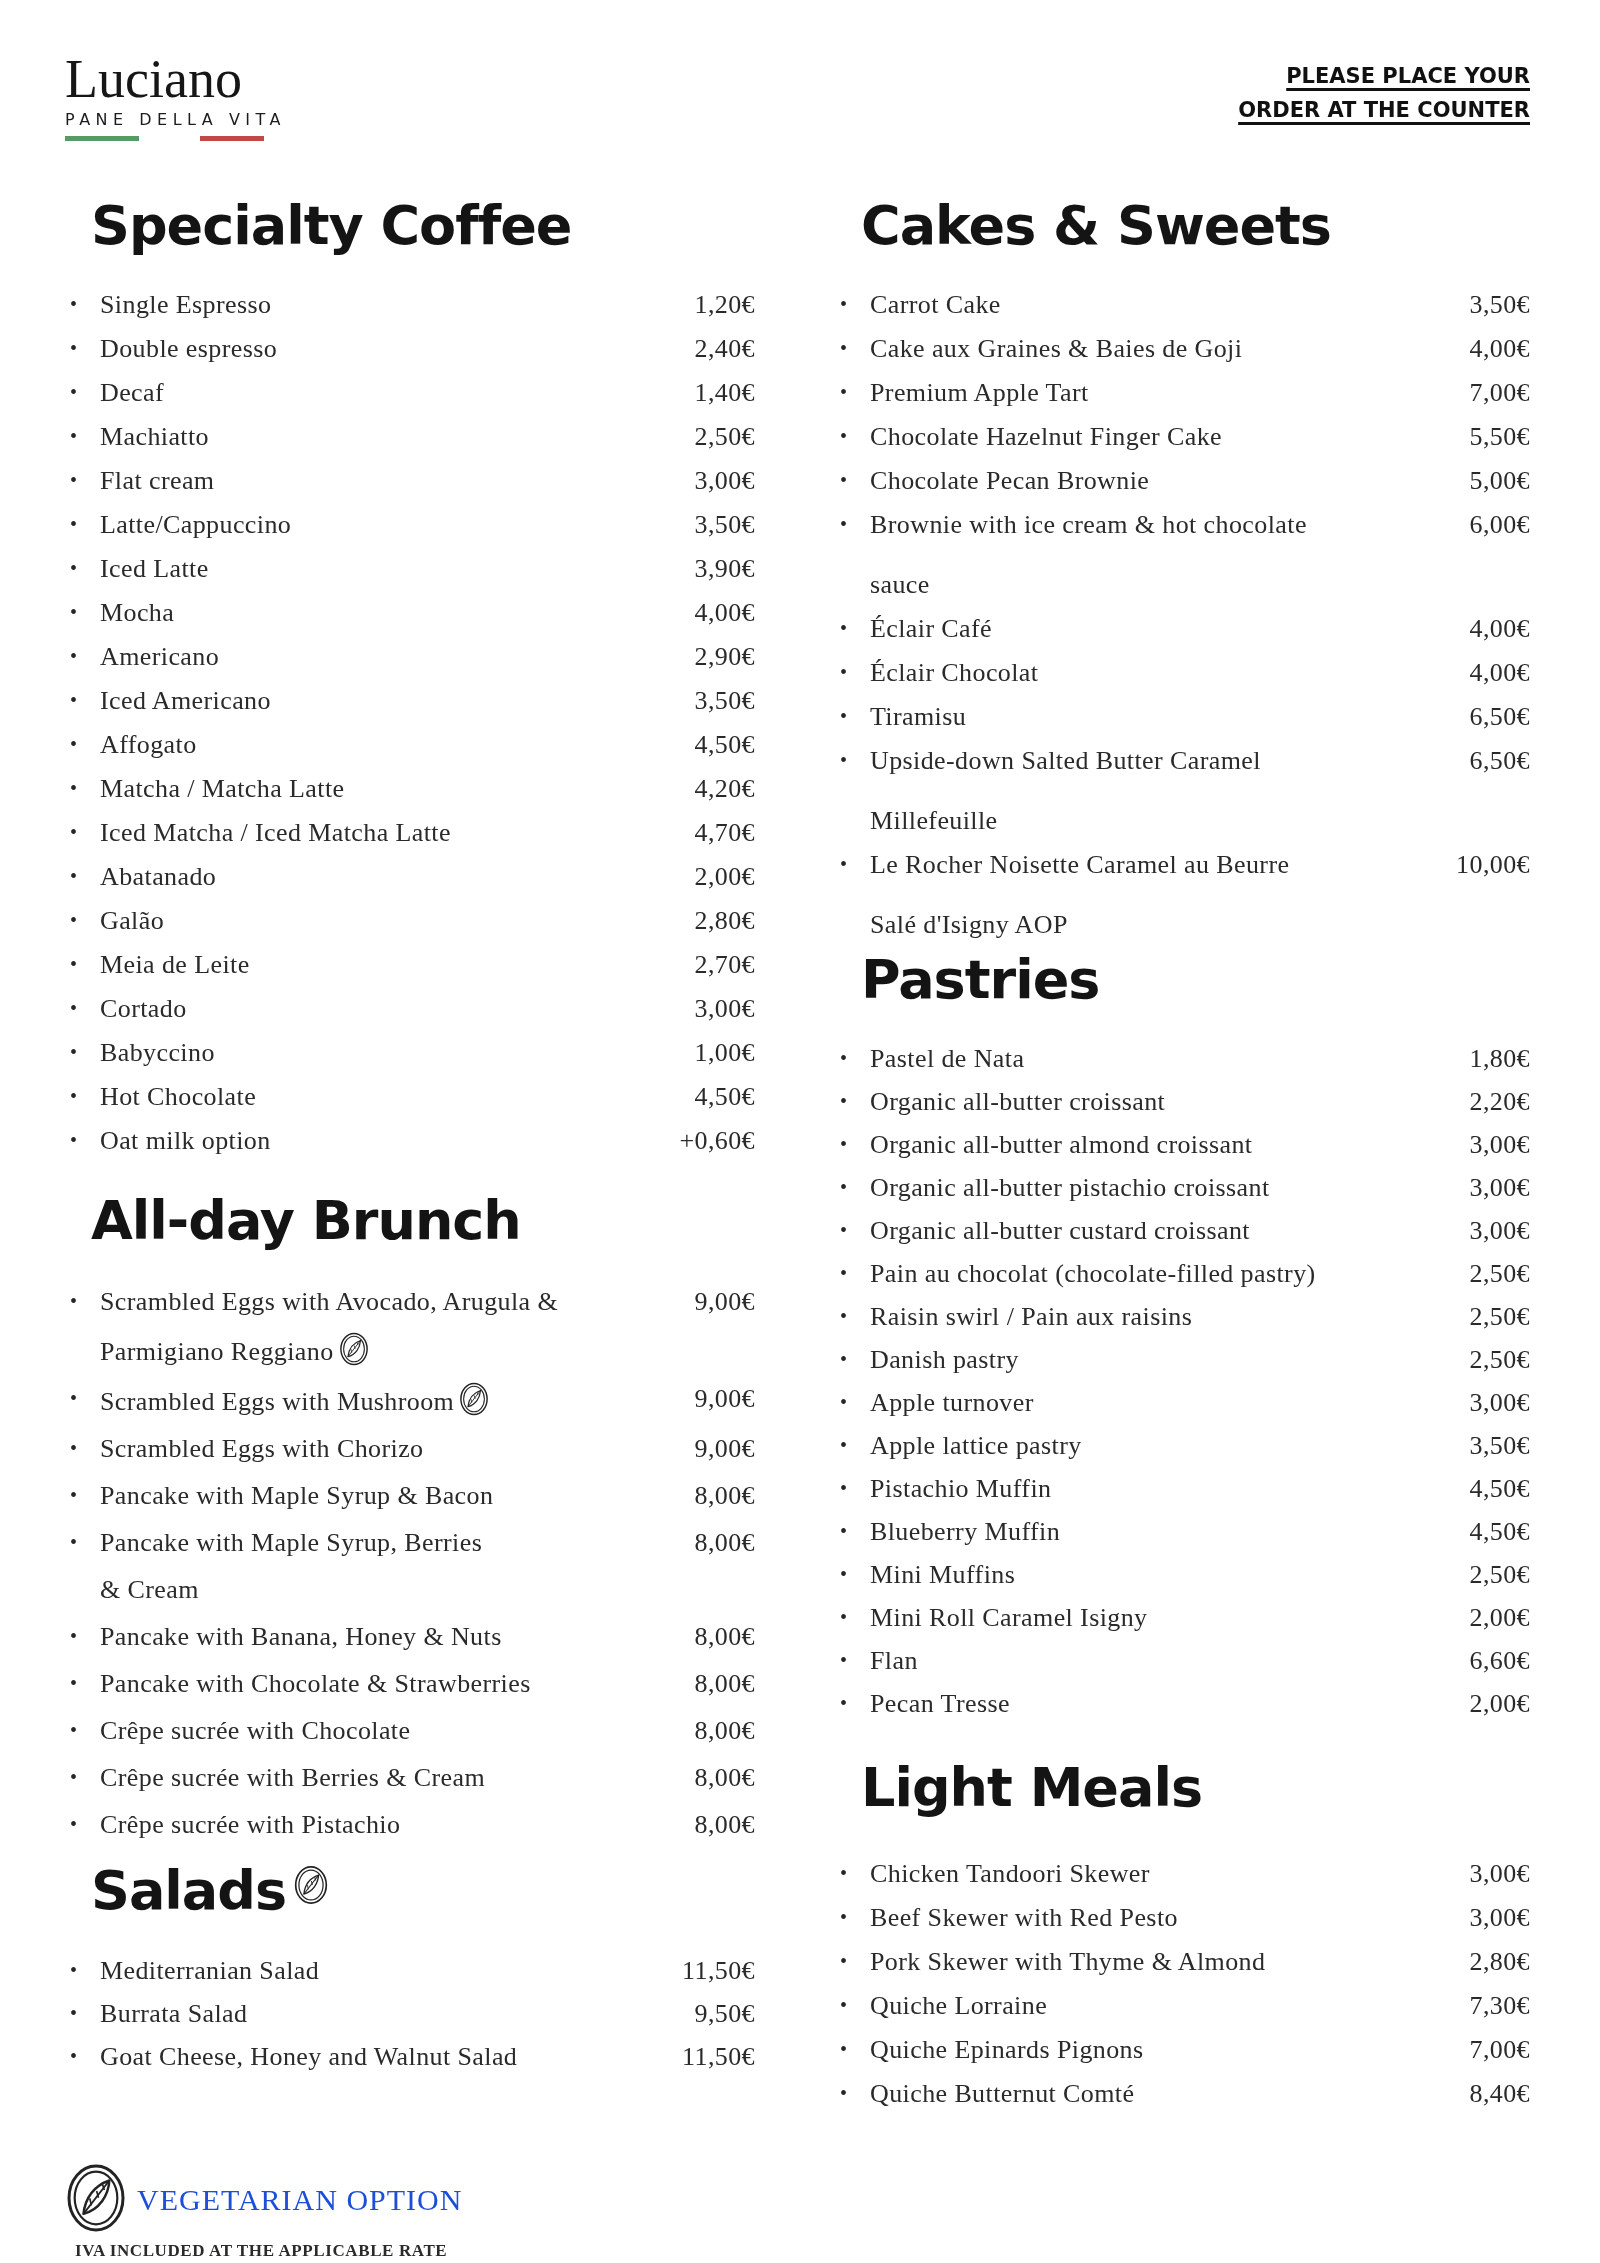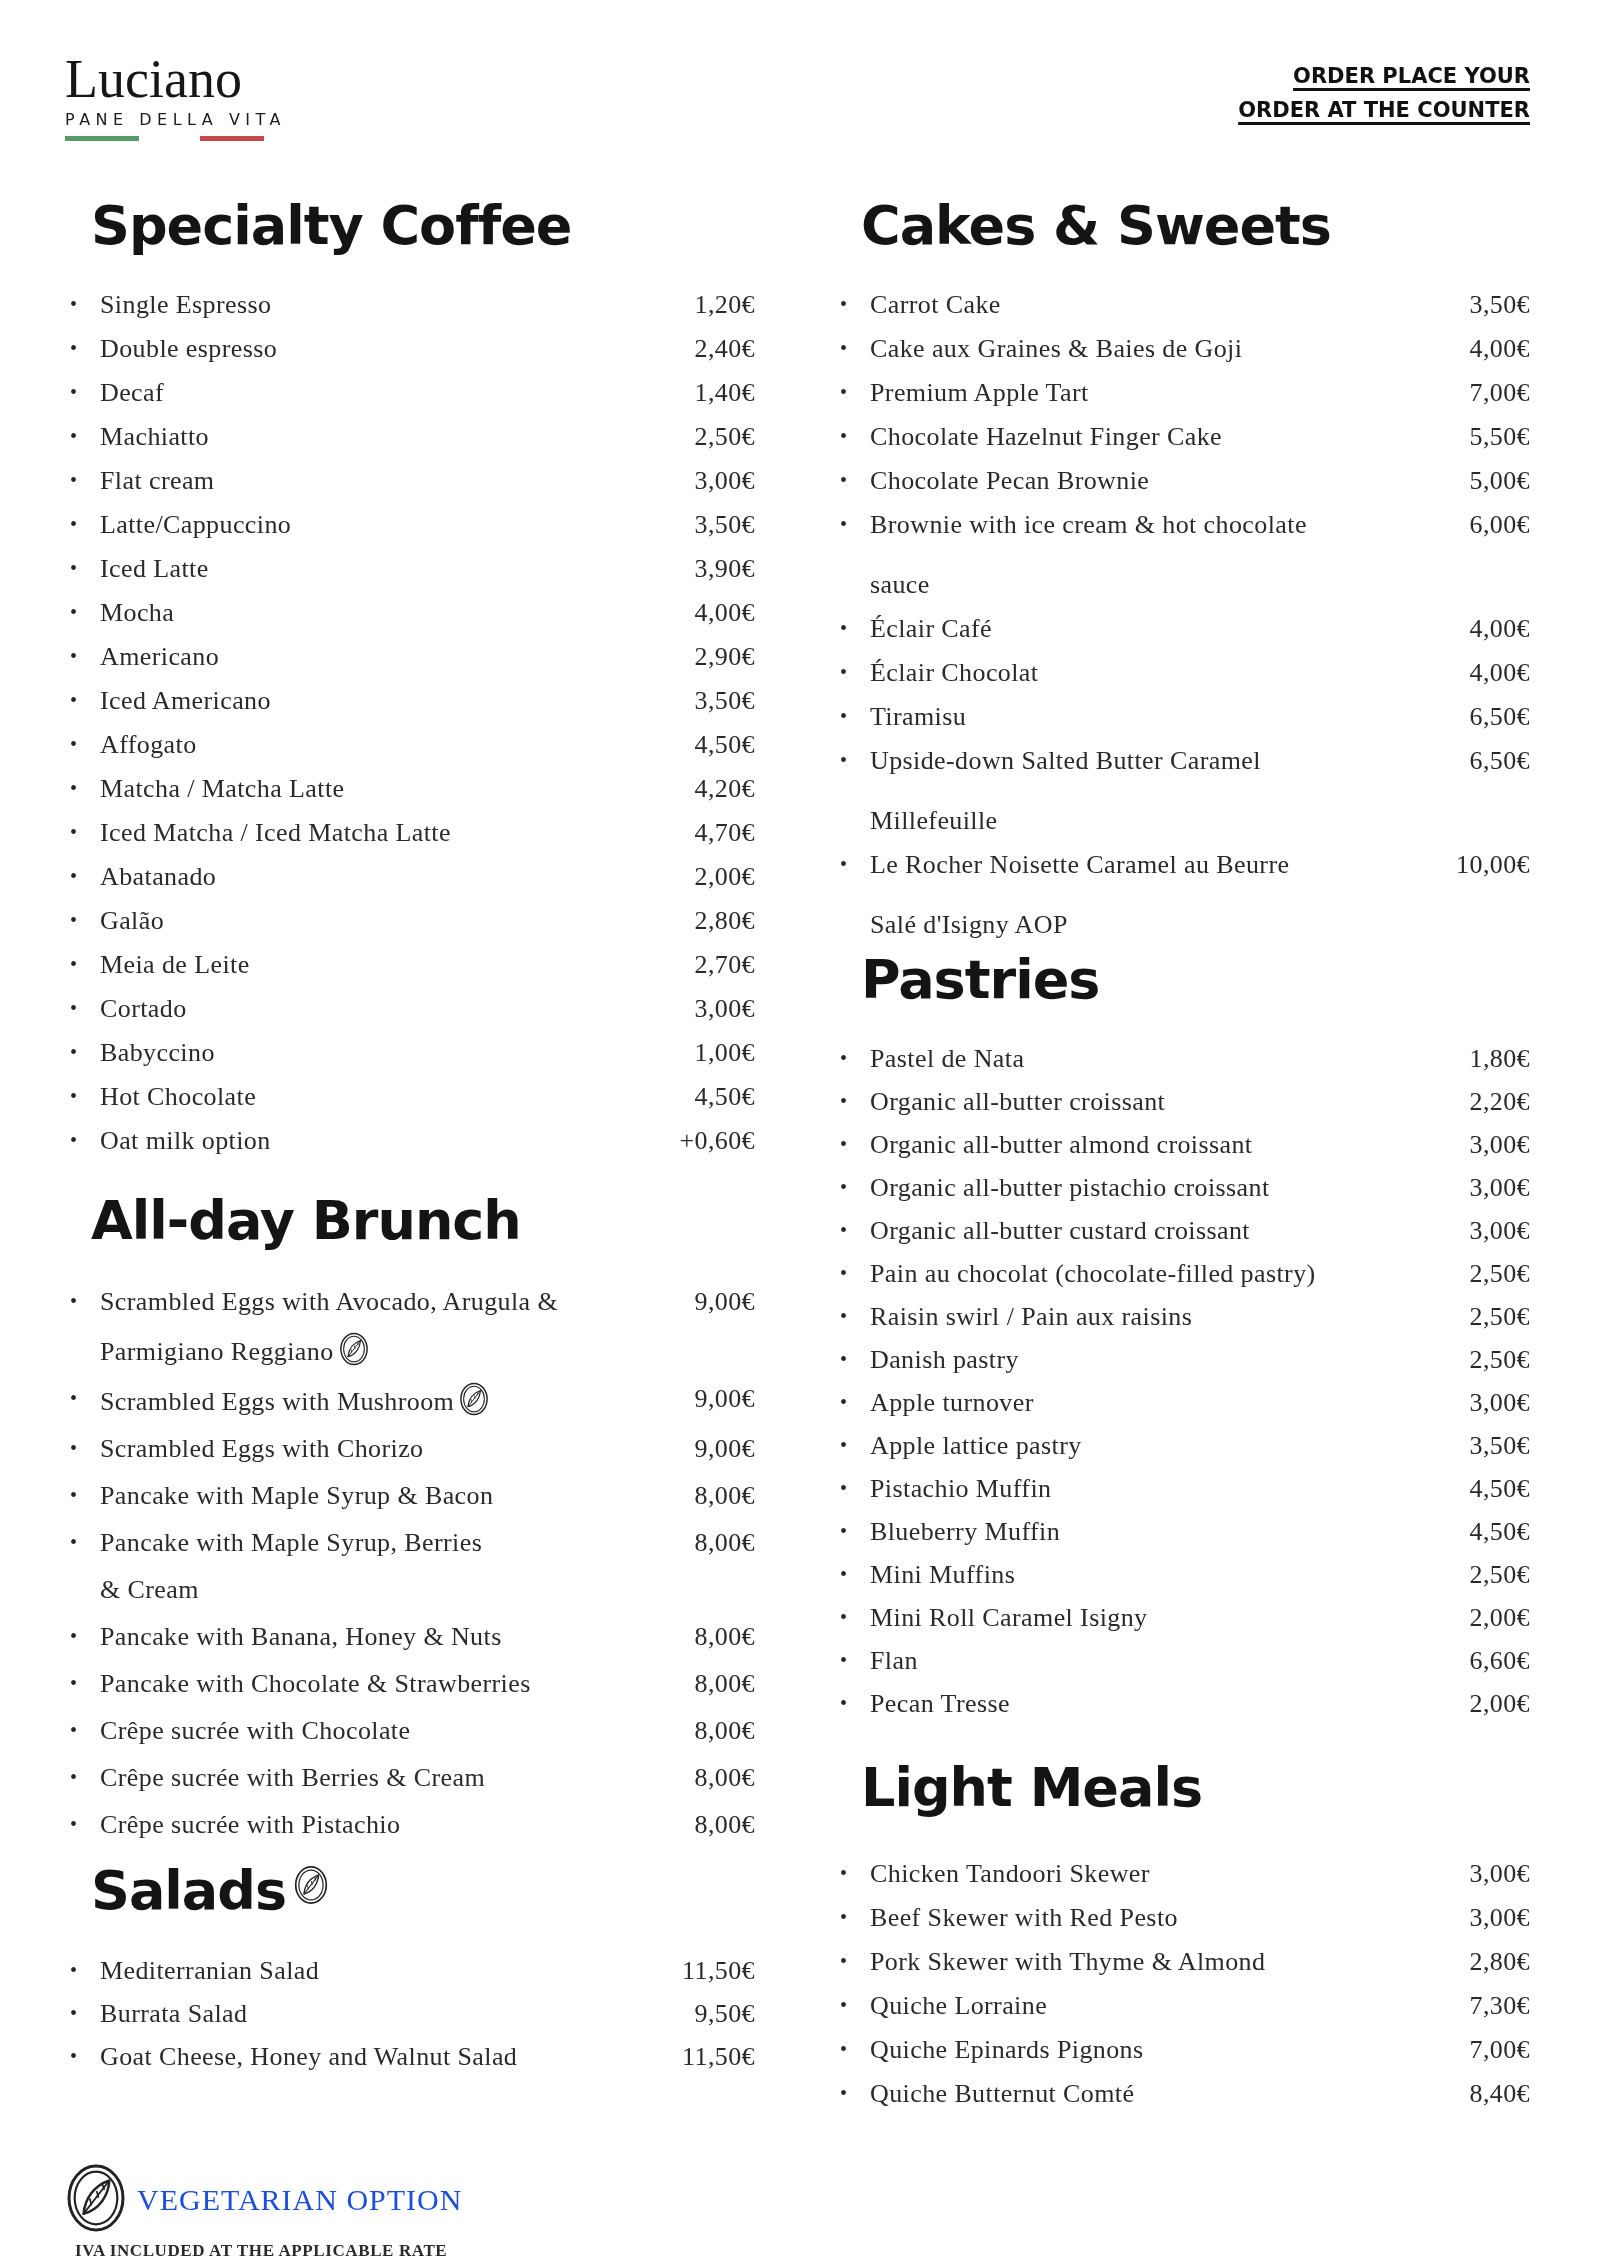--- a/index.html
+++ b/index.html
@@ -97,21 +97,21 @@
   <header>
     <div class="logo">
       <div class="logo-title">Luciano</div>
       <div class="logo-subtitle">
         <span>PANE DELLA VITA</span>
         <span class="flag-line flag-green" style="background: rgb(87, 155, 100);"></span>
         <span class="flag-line flag-red" style="background: rgb(194, 71, 71);"></span>
       </div>
     </div>
     <div class="notice">
-      <span class="nline">ORDER PLACE YOUR</span><br>
+      <span class="nline">PLEASE PLACE YOUR</span><br>
       <span class="nline">ORDER AT THE COUNTER</span>
     </div>
   </header>
 
   <main>
 
     <div class="col">
       <section class="s-coffee">
         <h2>
           <span>Specialty Coffee</span>

